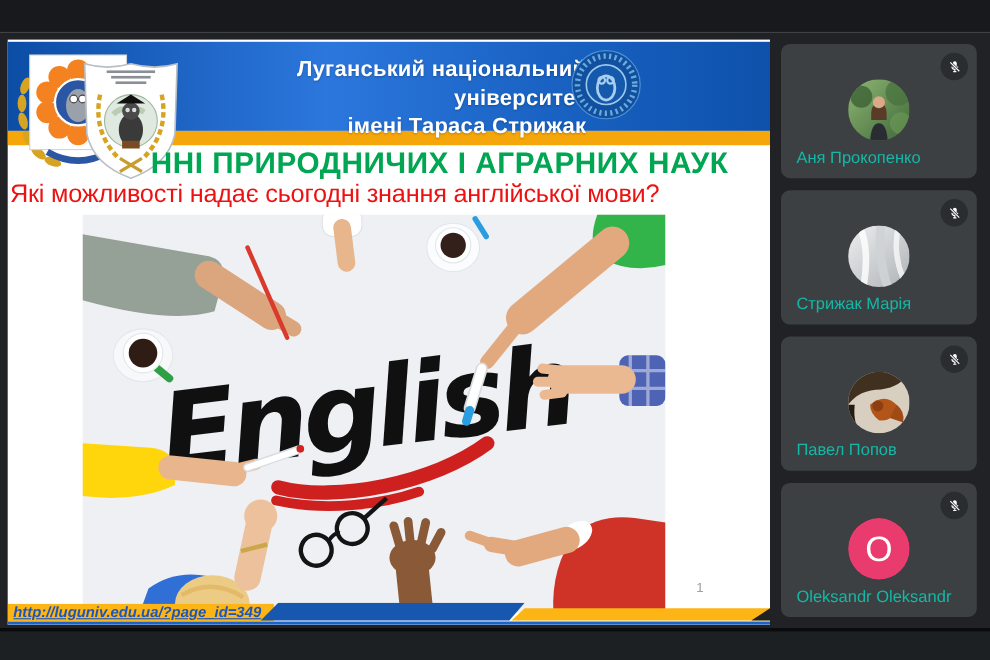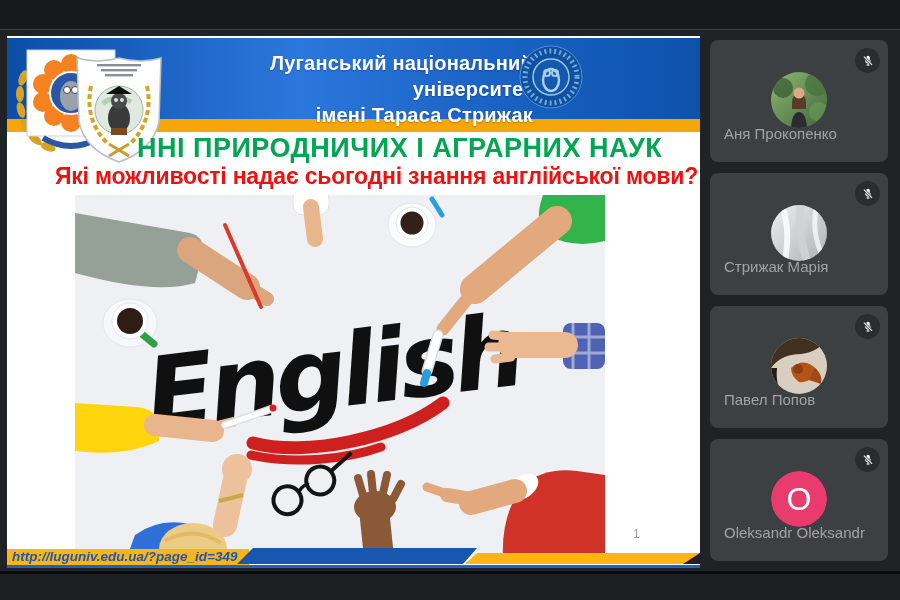--- a/index.html
+++ b/index.html
@@ -15,30 +15,30 @@
   .bottom-area{position:absolute;left:0;top:571px;width:900px;height:29px;background:#1d2023;border-top:3px solid #0a0b0c;}
   
   .slide{position:absolute;left:7px;top:36px;width:693px;height:532px;background:#ffffff;overflow:hidden;}
   .slide-header{position:absolute;left:0;top:2px;width:693px;height:81px;
     background:linear-gradient(90deg,#0c4da5 0%,#2c77dd 42%,#1a63c4 70%,#0d51ab 100%);}
   .yellow-stripe{position:absolute;left:0;top:83px;width:693px;height:13px;background:#f5a60a;}
   .uni-name{position:absolute;left:150px;top:14px;width:376px;text-align:right;color:#ffffff;font-weight:bold;line-height:26px;font-size:20px;letter-spacing:.2px;text-shadow:0 1px 2px rgba(0,0,0,.25);}
   .logos{position:absolute;left:6px;top:8px;}
   .emblem-right{position:absolute;left:511px;top:8px;}
   .green-heading{position:absolute;left:130px;top:97px;width:562px;color:#00a651;font-weight:bold;font-size:27px;letter-spacing:.5px;}
-  .red-heading{position:absolute;left:2px;top:127px;width:689px;text-align:right;color:#ee1111;font-weight:bold;font-size:23px;letter-spacing:-.2px;}
+  .red-heading{position:absolute;left:2px;top:127px;width:689px;text-align:left;color:#ee1111;font-weight:normal;font-size:23px;letter-spacing:-.2px;}
   .photo{position:absolute;left:68px;top:159px;width:530px;height:362px;}
   .page-num{position:absolute;left:626px;top:491px;color:#9aa0a6;font-size:12px;}
   .footer-strip{position:absolute;left:0;top:512px;width:693px;height:17px;}
-  .footer-url{position:absolute;left:5px;top:512px;width:235px;height:17px;color:#1a55c0;font-size:13.5px;font-style:italic;font-weight:bold;line-height:17px;white-space:nowrap;overflow:hidden;}
+  .footer-url{position:absolute;left:5px;top:512px;width:235px;height:17px;color:#1a55c0;font-size:13.5px;font-style:italic;font-weight:bold;text-decoration:underline;line-height:17px;white-space:nowrap;overflow:hidden;}
   .footer-line{position:absolute;left:0;top:529px;width:693px;height:3px;background:#1b63c6;}
   
   .tile{position:absolute;left:710px;width:178px;height:122px;background:#3c4043;border-radius:8px;}
   .tile .avatar{position:absolute;left:61px;top:32px;width:56px;height:56px;border-radius:50%;overflow:hidden;}
-  .tile .name{position:absolute;left:14px;bottom:20px;color:#a3a3a3;font-size:15px;white-space:nowrap;}
+  .tile .name{position:absolute;left:14px;bottom:10px;color:#14b8a6;font-size:15px;white-space:nowrap;}
   .mic-badge{position:absolute;right:8px;top:8px;width:25px;height:25px;border-radius:50%;background:#2a2d30;display:flex;align-items:center;justify-content:center;}
   .avatar-initial{width:56px;height:56px;border-radius:50%;display:flex;align-items:center;justify-content:center;color:#ffffff;font-size:32px;font-weight:400;}
 </style>
 </head>
 <body>
 
 <div class="stage">
 
   <div class="topbar"></div>
 

